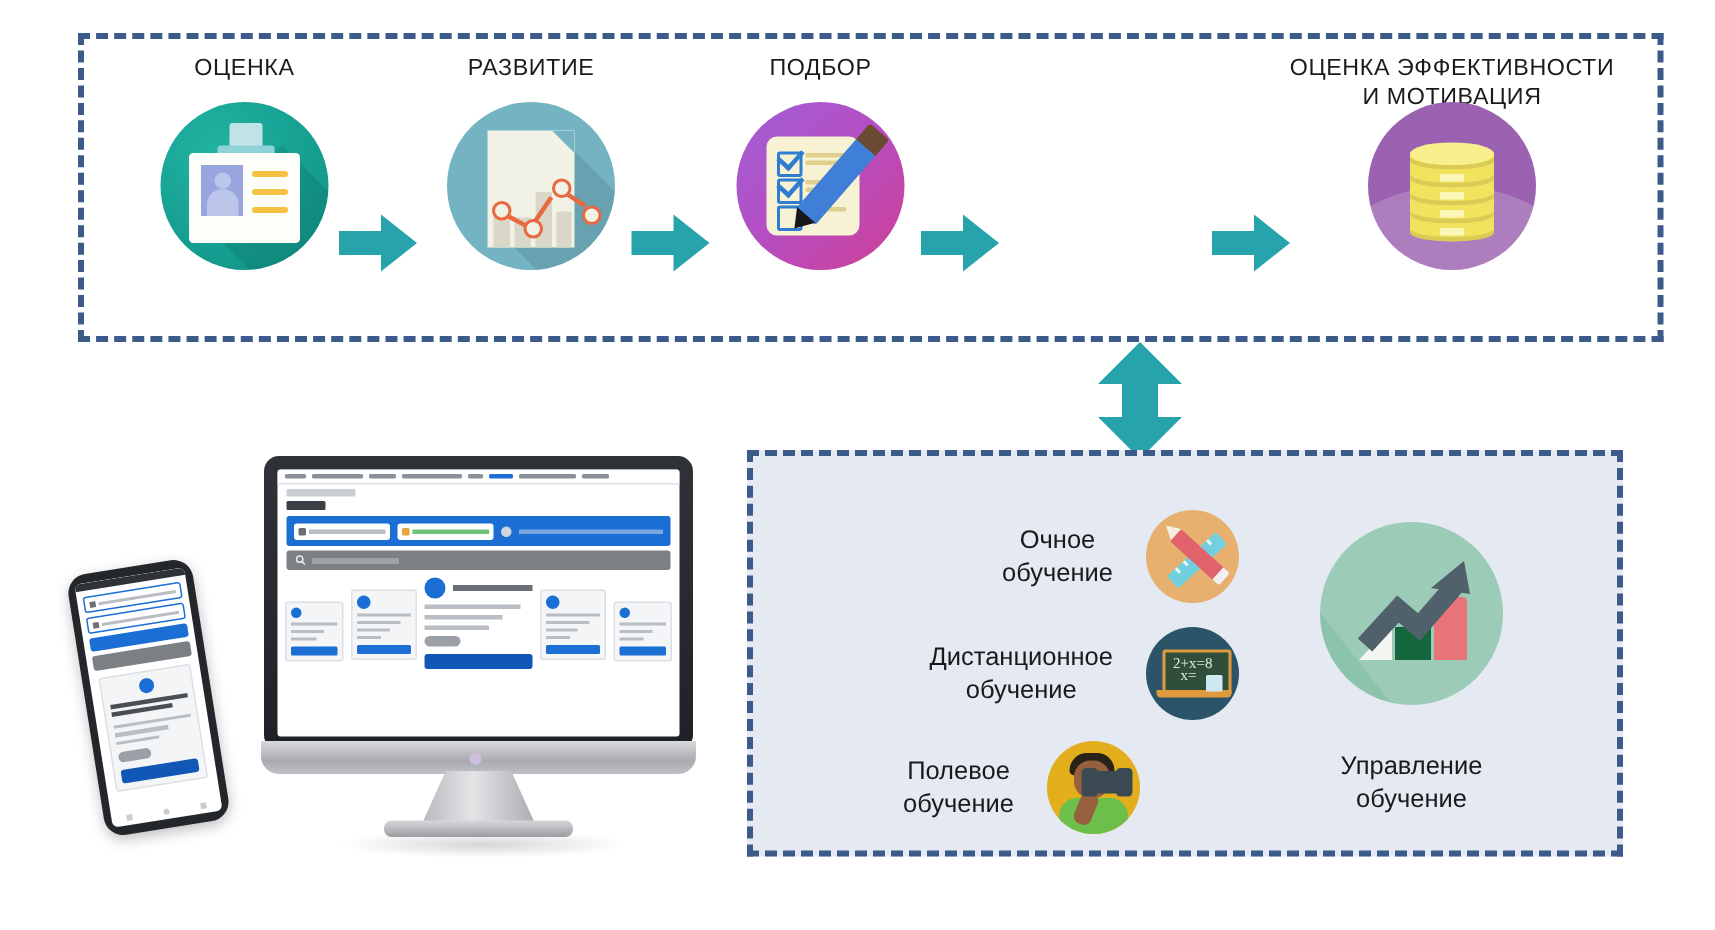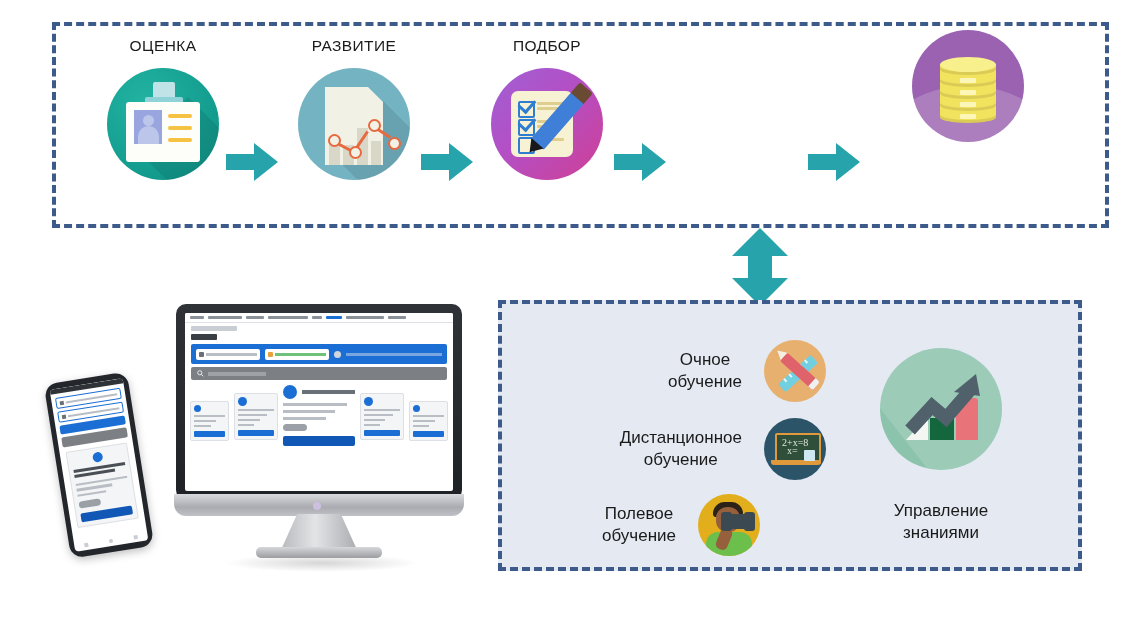--- a/index.html
+++ b/index.html
@@ -268,20 +268,22 @@
       <div class="head"></div>
   </div>
 
 
   <div class="arrow-r" style="left:752px;top:117px;">
     <div class="shaft"></div>
       <div class="head"></div>
   </div>
 
   <div class="stage" style="left:788px;top:10px;width:248px;">
+    <div class="stage-label">ОЦЕНКА ЭФФЕКТИВНОСТИ
+И МОТИВАЦИЯ</div>
     <div class="stage-circle c-motivate" style="margin-top:-6px;">
       <div class="motiv-curve"></div>
       <div class="coin-body"></div>
       <div class="coin" style="top:80px;"></div>
       <div class="coin" style="top:68px;"></div>
       <div class="coin" style="top:56px;"></div>
       <div class="coin" style="top:44px;"></div>
       <div class="coin" style="top:32px;"></div>
       <div class="coin-top"></div>
       <div class="coin-slot" style="top:48px;"></div>
@@ -348,21 +350,21 @@
       <div class="kn-bar" style="left:26px;width:22px;height:24px;background:#f3f6f1;
            clip-path:polygon(100% 0,100% 100%,0 100%);"></div>
       <div class="kn-bar" style="left:50px;width:24px;height:22px;background:#14663c;"></div>
       <div class="kn-bar" style="left:76px;width:22px;height:42px;background:#e8747a;border-radius:3px 3px 0 0;"></div>
       <svg width="122" height="122" viewBox="0 0 122 122" style="position:absolute;left:0;top:0;" aria-hidden="true">
         <polyline points="30,82 52,58 66,70 92,40" fill="none" stroke="#51616b" stroke-width="13" stroke-linejoin="miter"></polyline>
         <polygon points="96,26 100,48 74,44" fill="#51616b"></polygon>
       </svg>
     </div>
     <div class="el-label" style="margin-top:30px;width:122px;">Управление
-знаниями</div>
+обучение</div>
   </div>
 </div>
 
 <div class="abs" id="monitor">
   <div class="mon-shadow"></div>
   <div class="mon-bezel">
     <div class="mon-screen">
 
       <div class="lms-nav">
         <span style="width:14px;"></span>

